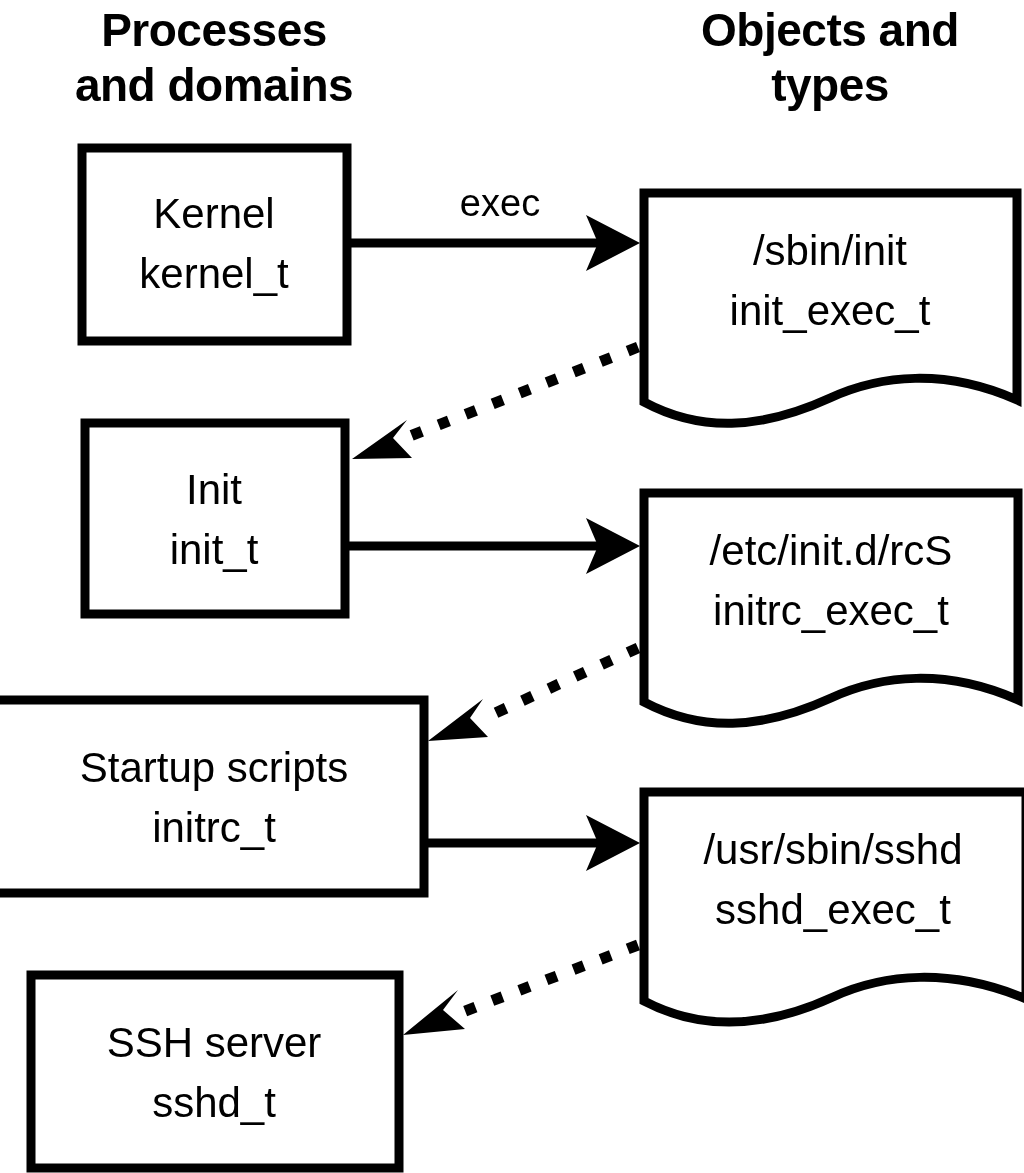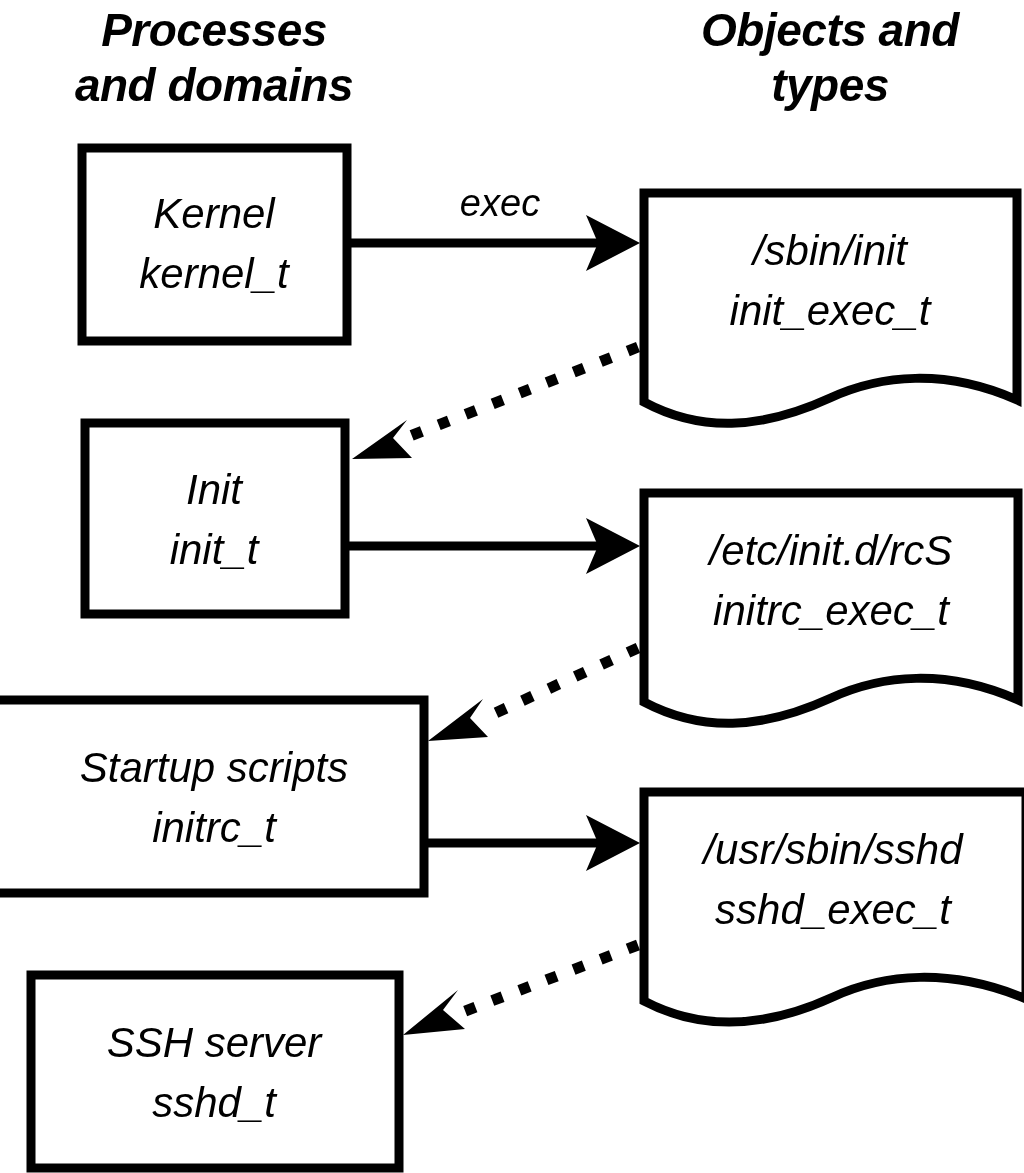--- a/index.html
+++ b/index.html
@@ -11,21 +11,20 @@
     width: 1024px;
     height: 1173px;
     overflow: hidden;
     font-family: "Liberation Sans", sans-serif;
   }
   #diagram-root {
     position: relative;
     width: 872px;
     height: 1173px;
     background: #ffffff;
-    font-style: italic;
   }
   svg#diagram-svg {
     position: absolute;
     top: 0;
     left: 0;
     width: 1024px;
     height: 1173px;
     display: block;
   }
   text {

